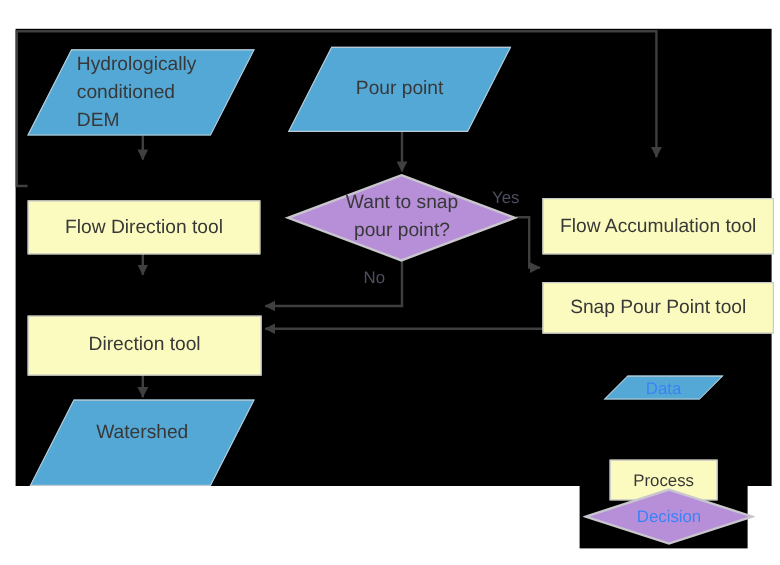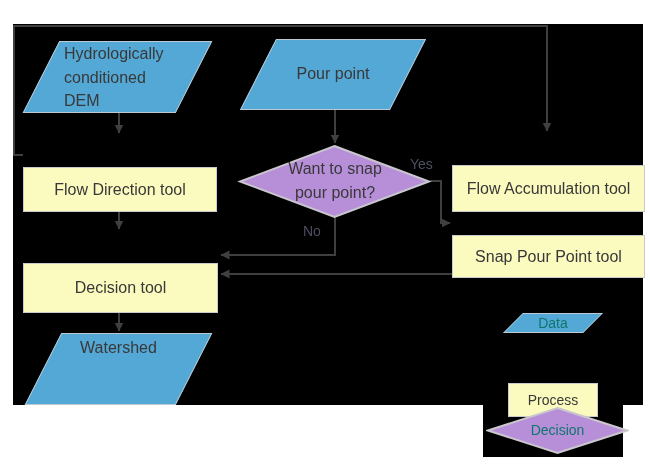--- a/index.html
+++ b/index.html
@@ -14,21 +14,21 @@
   .para{position:absolute;background:#54a8d5;border:1.5px solid #bcc9d2;box-sizing:border-box;z-index:2;}
   .skew27{transform:skewX(-27deg);}
   .skew45{transform:skewX(-45deg);}
   .process{position:absolute;background:#fbfbbf;border:1.5px solid #c9cace;box-sizing:border-box;z-index:2;
            display:flex;align-items:center;justify-content:center;color:#383838;font-size:16px;margin-top:32px;}
   .diamond-svg{position:absolute;z-index:2;}
   .diamond-svg polygon{stroke:#c9c6ce;stroke-width:2;}
   .shape-label{position:absolute;color:#383838;z-index:3;font-size:16px;}
   .center{text-align:center;}
   .branch-label{position:absolute;color:#4e4e62;z-index:3;font-size:14px;}
-  .legend-label{position:absolute;color:#0f766e;z-index:3;font-size:14px;text-align:center;}
+  .legend-label{position:absolute;color:#3b82f6;z-index:3;font-size:14px;text-align:center;}
 </style>
 </head>
 <body>
 
 <div class="canvas">
 
   <div id="bg-main" class="bg"></div>
   <div id="bg-ext" class="bg"></div>
 
   <svg id="connectors">
@@ -68,25 +68,25 @@
 
   <svg class="diamond-svg" style="left:237px;top:144px;" width="195" height="75" viewBox="0 0 195 75">
     <polygon points="97.5,2 192,37.5 97.5,73 3,37.5" fill="#b78fd9"></polygon>
   </svg>
   <div class="shape-label center" style="left:277px;top:157px;width:116px;line-height:24px;">Want to snap pour point?</div>
 
   <div class="branch-label" style="left:410px;top:156px;">Yes</div>
   <div class="branch-label" style="left:303px;top:223px;">No</div>
 
   <div class="process" style="left:23px;top:231px;width:195px;height:50px;">
-    <span>Decision tool</span>
+    <span>Direction tool</span>
   </div>
 
   <div class="para skew27" style="left:43px;top:333px;width:151px;height:72px;"></div>
-  <div class="shape-label center" style="left:43px;top:339px;width:151px;">Watershed</div>
+  <div class="shape-label center" style="left:43px;top:352px;width:151px;">Watershed</div>
 
   <div class="para skew45" style="left:513px;top:313px;width:80px;height:20px;"></div>
   <div class="legend-label" style="left:513px;top:315px;width:80px;">Data</div>
 
   <div class="process" style="left:508px;top:351px;width:90px;height:34px;font-size:14px;text-align:center;">
     <span>Process</span>
   </div>
 
   <svg class="diamond-svg" style="left:486px;top:406px;" width="143" height="49" viewBox="0 0 143 49">
     <polygon points="71.5,2 141,24.5 71.5,47 2,24.5" fill="#b78fd9"></polygon>

